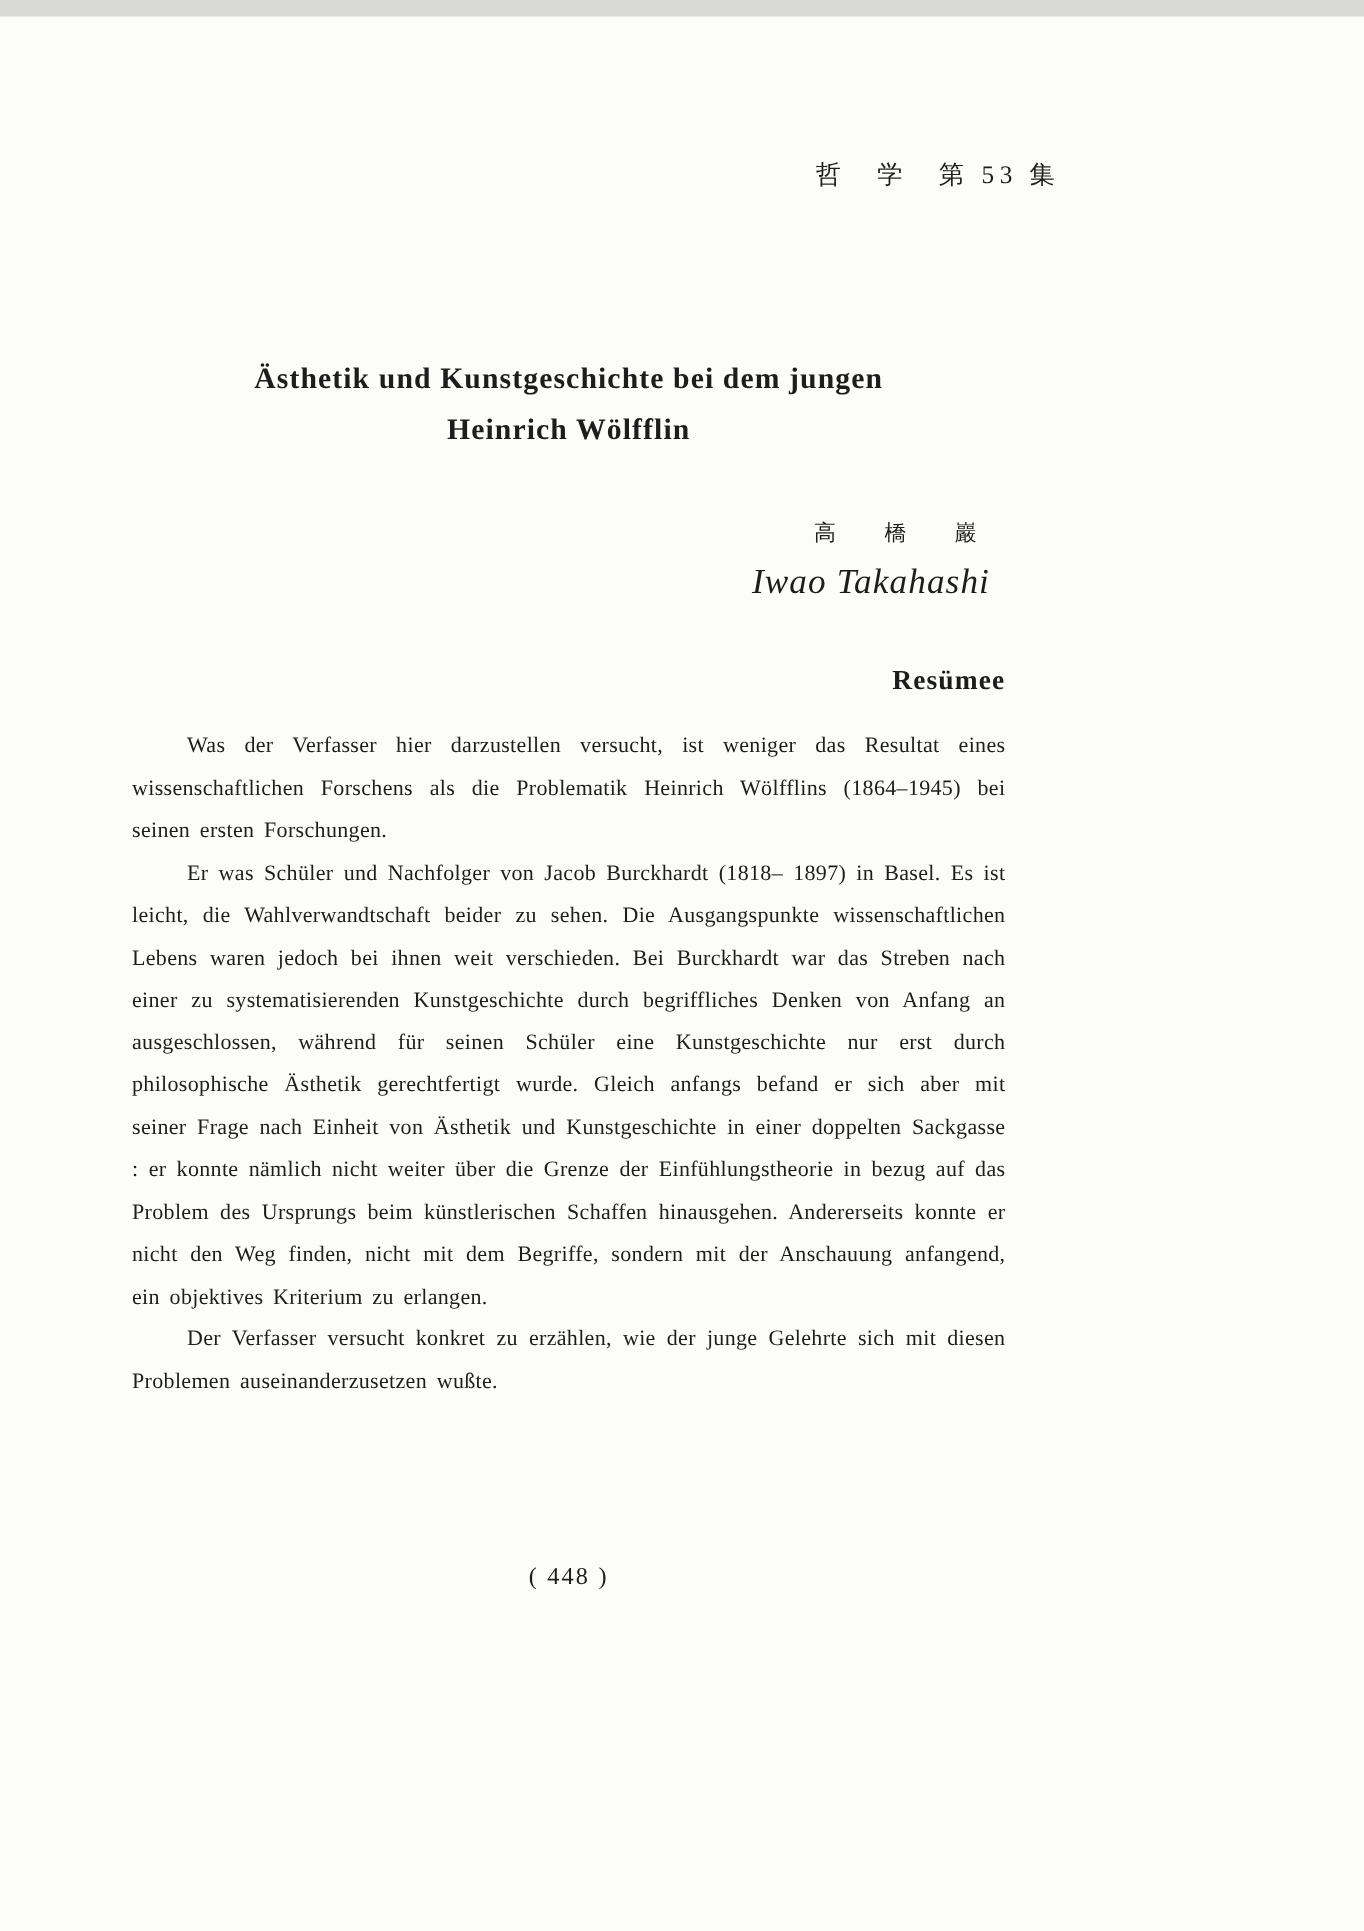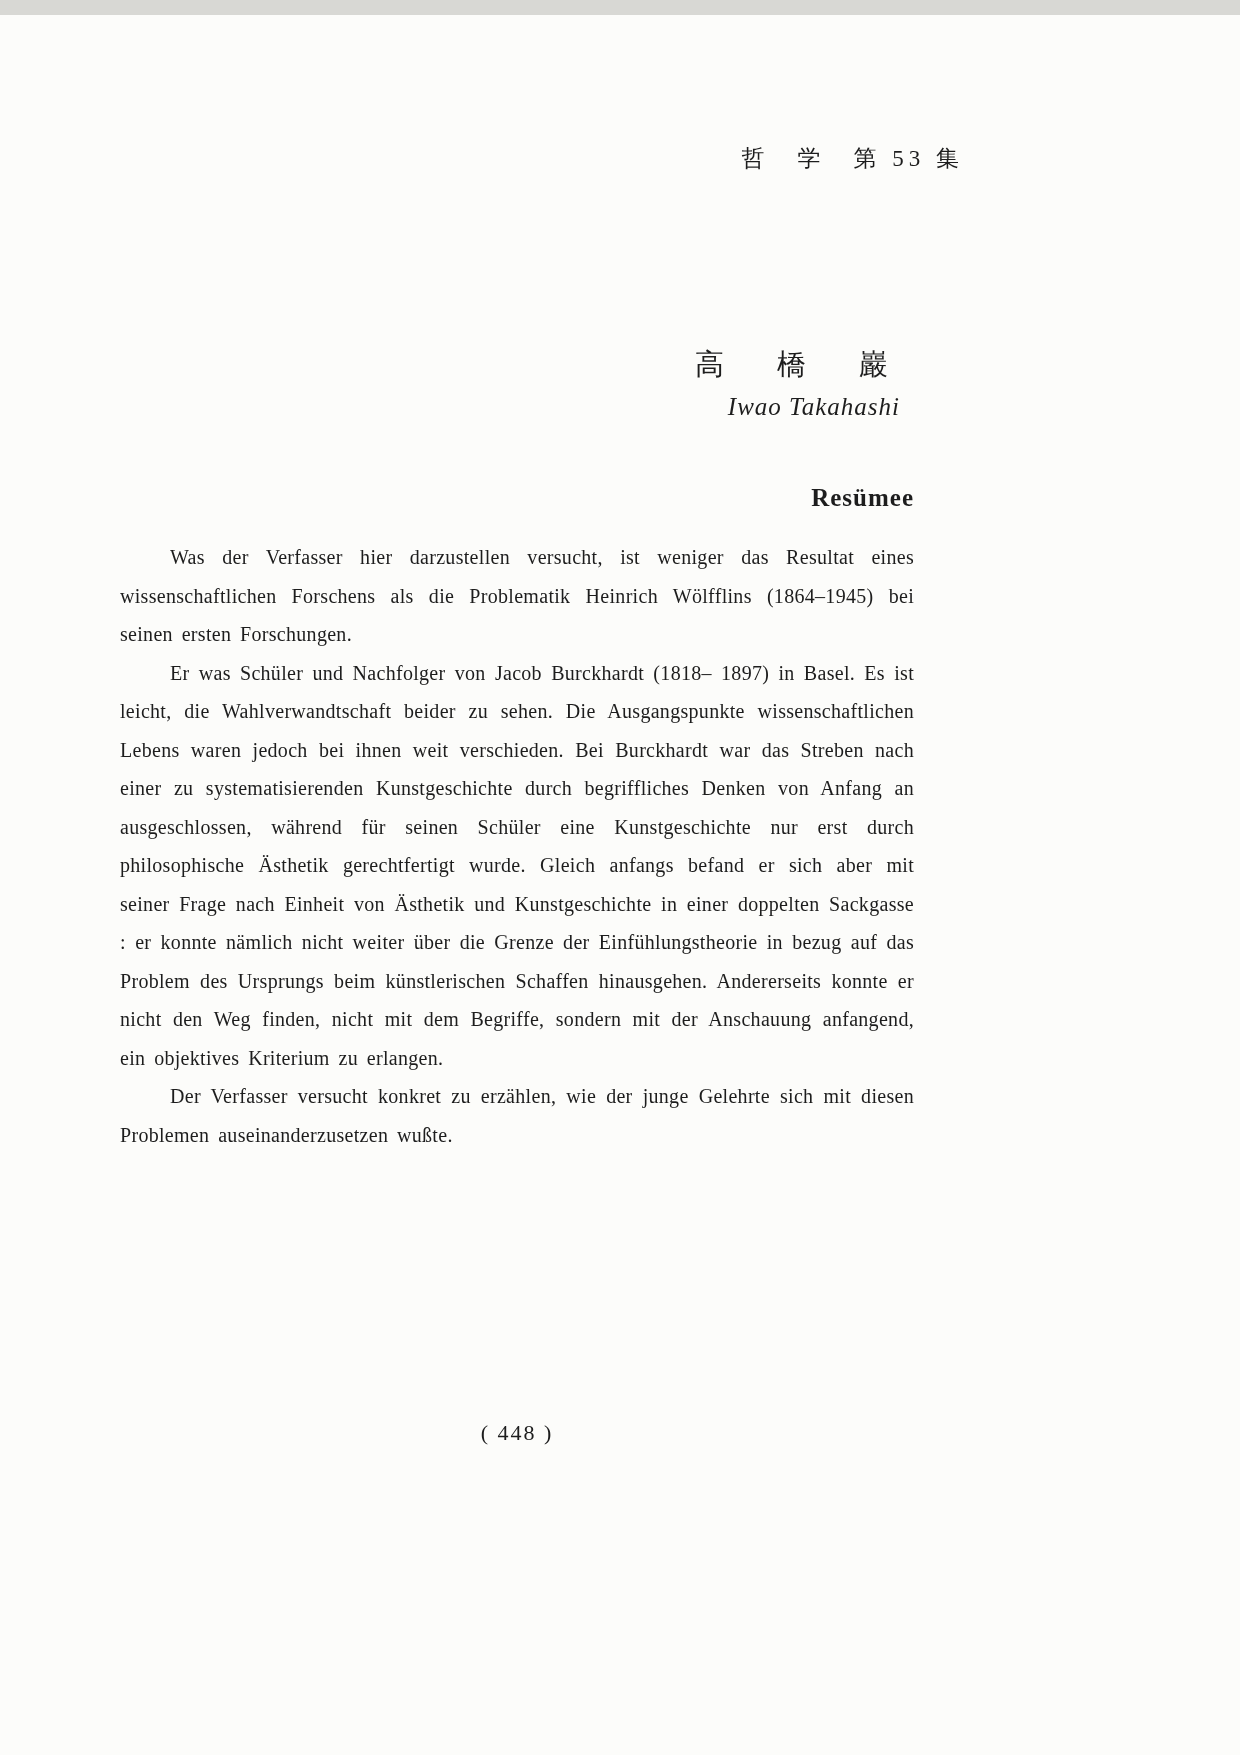--- a/index.html
+++ b/index.html
@@ -46,26 +46,26 @@
     font-weight: bold;
     line-height: 46px;
     letter-spacing: 1px;
   }
   .author-block {
     margin-top: 52px;
     text-align: right;
     padding-right: 14px;
   }
   .author-ja {
-    font-size: 29px;
+    font-size: 20px;
     letter-spacing: 12px;
     line-height: 40px;
   }
   .author-en {
-    font-size: 25px;
+    font-size: 32px;
     font-style: italic;
     line-height: 38px;
     margin-top: 4px;
     letter-spacing: 1px;
   }
   .section-heading {
     margin-top: 58px;
     text-align: right;
     font-size: 25px;
     font-weight: bold;
@@ -99,20 +99,24 @@
 <div class="page">
 
   <div class="journal-header">哲　学　第 53 集</div>
 
   <div class="content">
 
     <h1 class="title-ja">
       <br>
     </h1>
 
+    <h2 class="title-de">
+      <span>Ästhetik und Kunstgeschichte bei dem jungen</span><br>
+      <span>Heinrich Wölfflin</span>
+    </h2>
 
     <div class="author-block">
       <div class="author-ja">高　橋　巖</div>
       <div class="author-en">Iwao Takahashi</div>
     </div>
 
     <div class="section-heading">Resümee</div>
 
     <div class="body-text">
       <p>Was der Verfasser hier darzustellen versucht, ist weniger das Resultat eines wissenschaftlichen Forschens als die Problematik Heinrich Wölfflins (1864–1945) bei seinen ersten Forschungen.</p>

